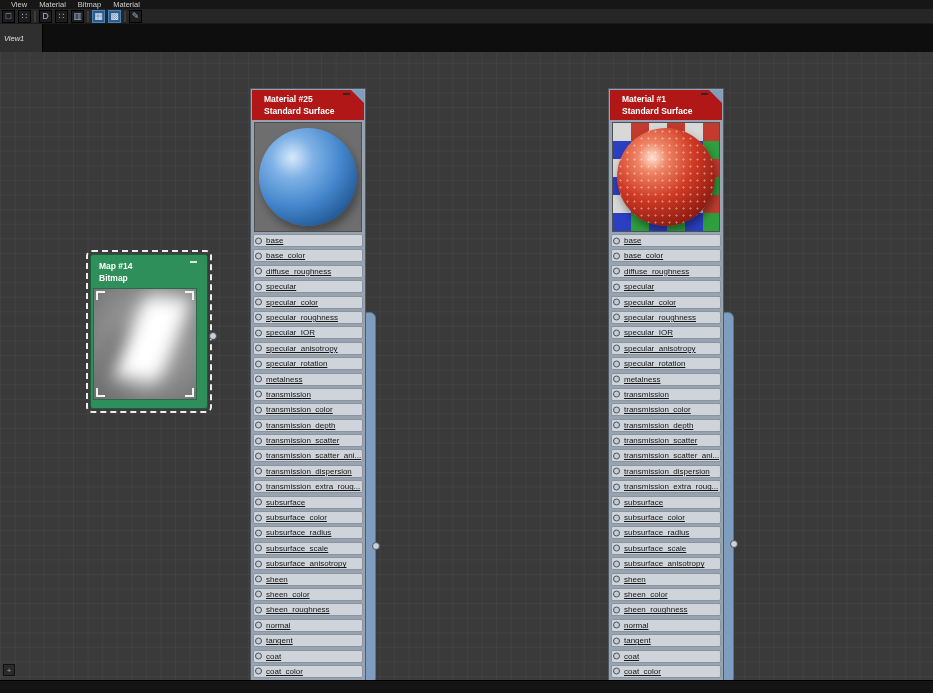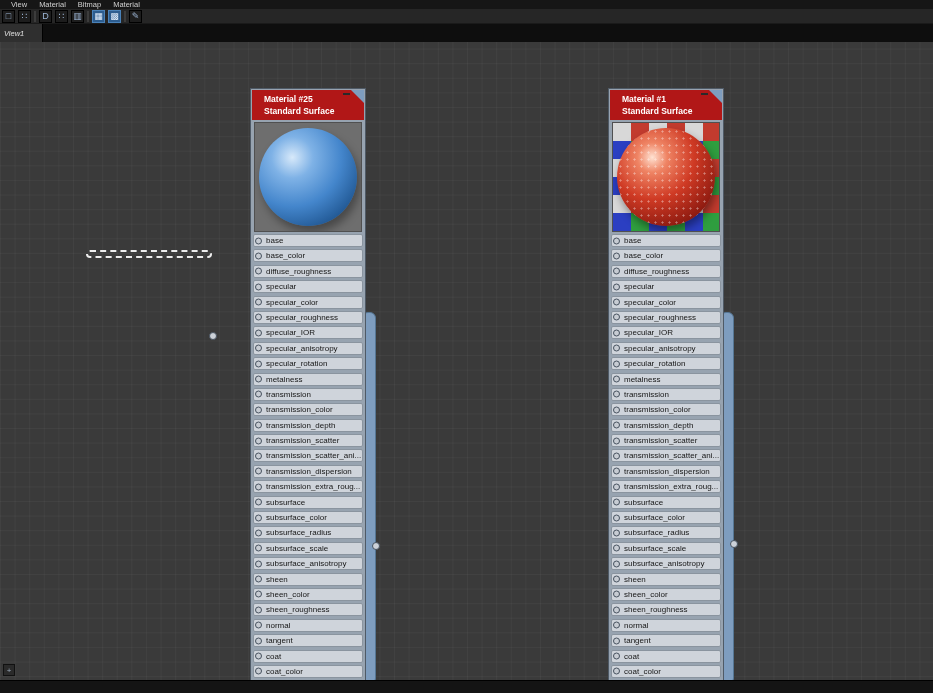--- a/index.html
+++ b/index.html
@@ -26,21 +26,21 @@
   }
   .tb-item {
     width: 13px; height: 13px; background: #1d1d1d; border: 1px solid #000;
     color: #9db6d6; font-size: 9px; line-height: 11px; text-align: center;
     display: flex; align-items: center; justify-content: center;
   }
   .tb-item.active { background: #2d5d8f; border-color: #4a82b8; color: #e2eefb; }
   .tb-item.sep { width: 2px; height: 11px; background: #3c3c3c; border: none; }
 
   #tabbar {
-    position: absolute; top: 24px; left: 0; right: 0; height: 18px;
+    position: absolute; top: 24px; left: 0; right: 0; height: 28px;
     background: #0e0e0e; z-index: 10; display: flex; align-items: stretch;
   }
   .view-tab {
     background: #2f2f2f; color: #e0e0e0; font-size: 7.5px; font-style: italic;
     padding: 0 18px 0 4px; display: flex; align-items: center;
     border-right: 1px solid #000;
   }
 
   
   #canvas {
@@ -109,21 +109,21 @@
     background-image: radial-gradient(rgba(255,255,255,0.8) 0.8px, transparent 1.4px);
     background-size: 7px 7px;
   }
 
   .nm-rows { margin: 2px 1px 0 1px; }
   .param-row {
     position: relative; height: 13px; margin-bottom: 2.4px;
     background: #cfd4db; border: 1px solid #8a949f; border-radius: 2px;
     display: flex; align-items: center; padding-left: 12px;
     font-size: 8px; color: #15151к5; color: #151515;
-    white-space: nowrap; overflow: hidden;
+    white-space: nowrap; overflow: hidden; text-decoration: underline;
   }
   .socket {
     position: absolute; left: 1px; top: 50%; transform: translateY(-50%);
     width: 7px; height: 7px; border-radius: 50%;
     background: #c7ccd3; border: 1px solid #47525f;
   }
 
   
   .node-bitmap {
     position: absolute; left: 86px; top: 216px; width: 126px; z-index: 2;
@@ -540,19 +540,34 @@
         </div>
 
         <div class="param-row">
           <span class="socket"></span>
           <span>coat_color</span>
         </div>
       </div>
   </div>
 
   <div class="node-bitmap">
+    <div class="nb-inner">
+      <div class="nb-title">
+        <div>Map #14</div>
+        <div>Bitmap</div>
+        <div class="nb-min"></div>
+      </div>
+      <div class="nb-preview">
+        <div class="blob2"></div>
+        <div class="blob"></div>
+        <div class="corner-mark cm-tl"></div>
+        <div class="corner-mark cm-tr"></div>
+        <div class="corner-mark cm-bl"></div>
+        <div class="corner-mark cm-br"></div>
+      </div>
+    </div>
     <div class="nb-socket"></div>
   </div>
 
   <div class="canvas-corner-icon">+</div>
 </div>
 
 <div id="statusbar"></div>
 
 </body></html>

